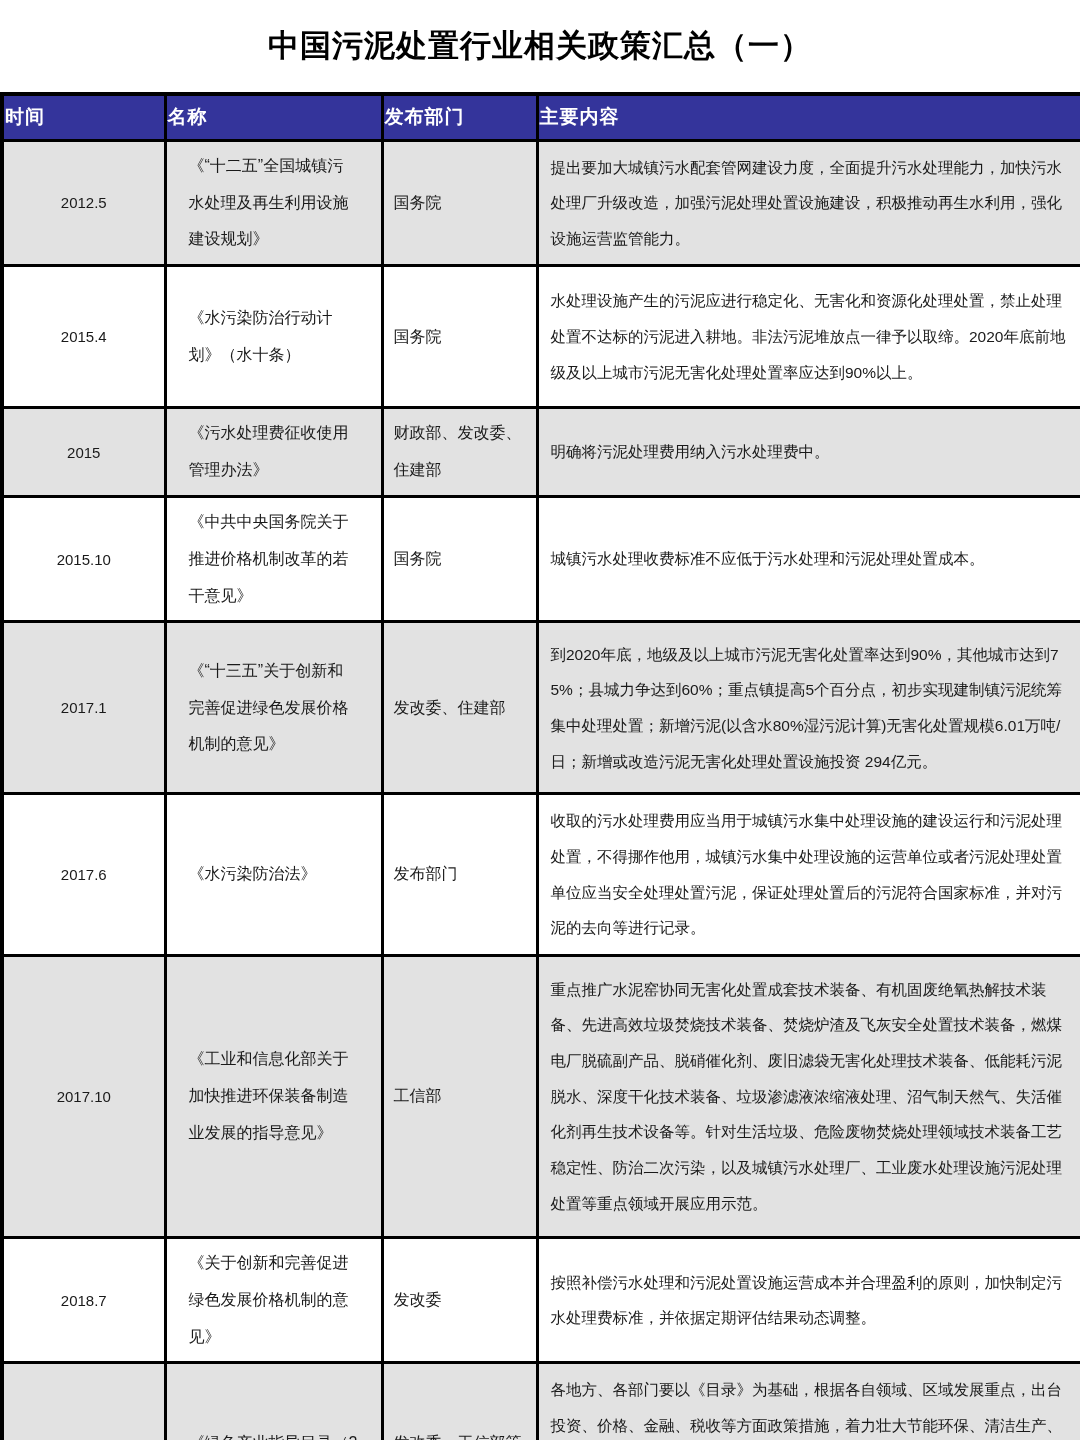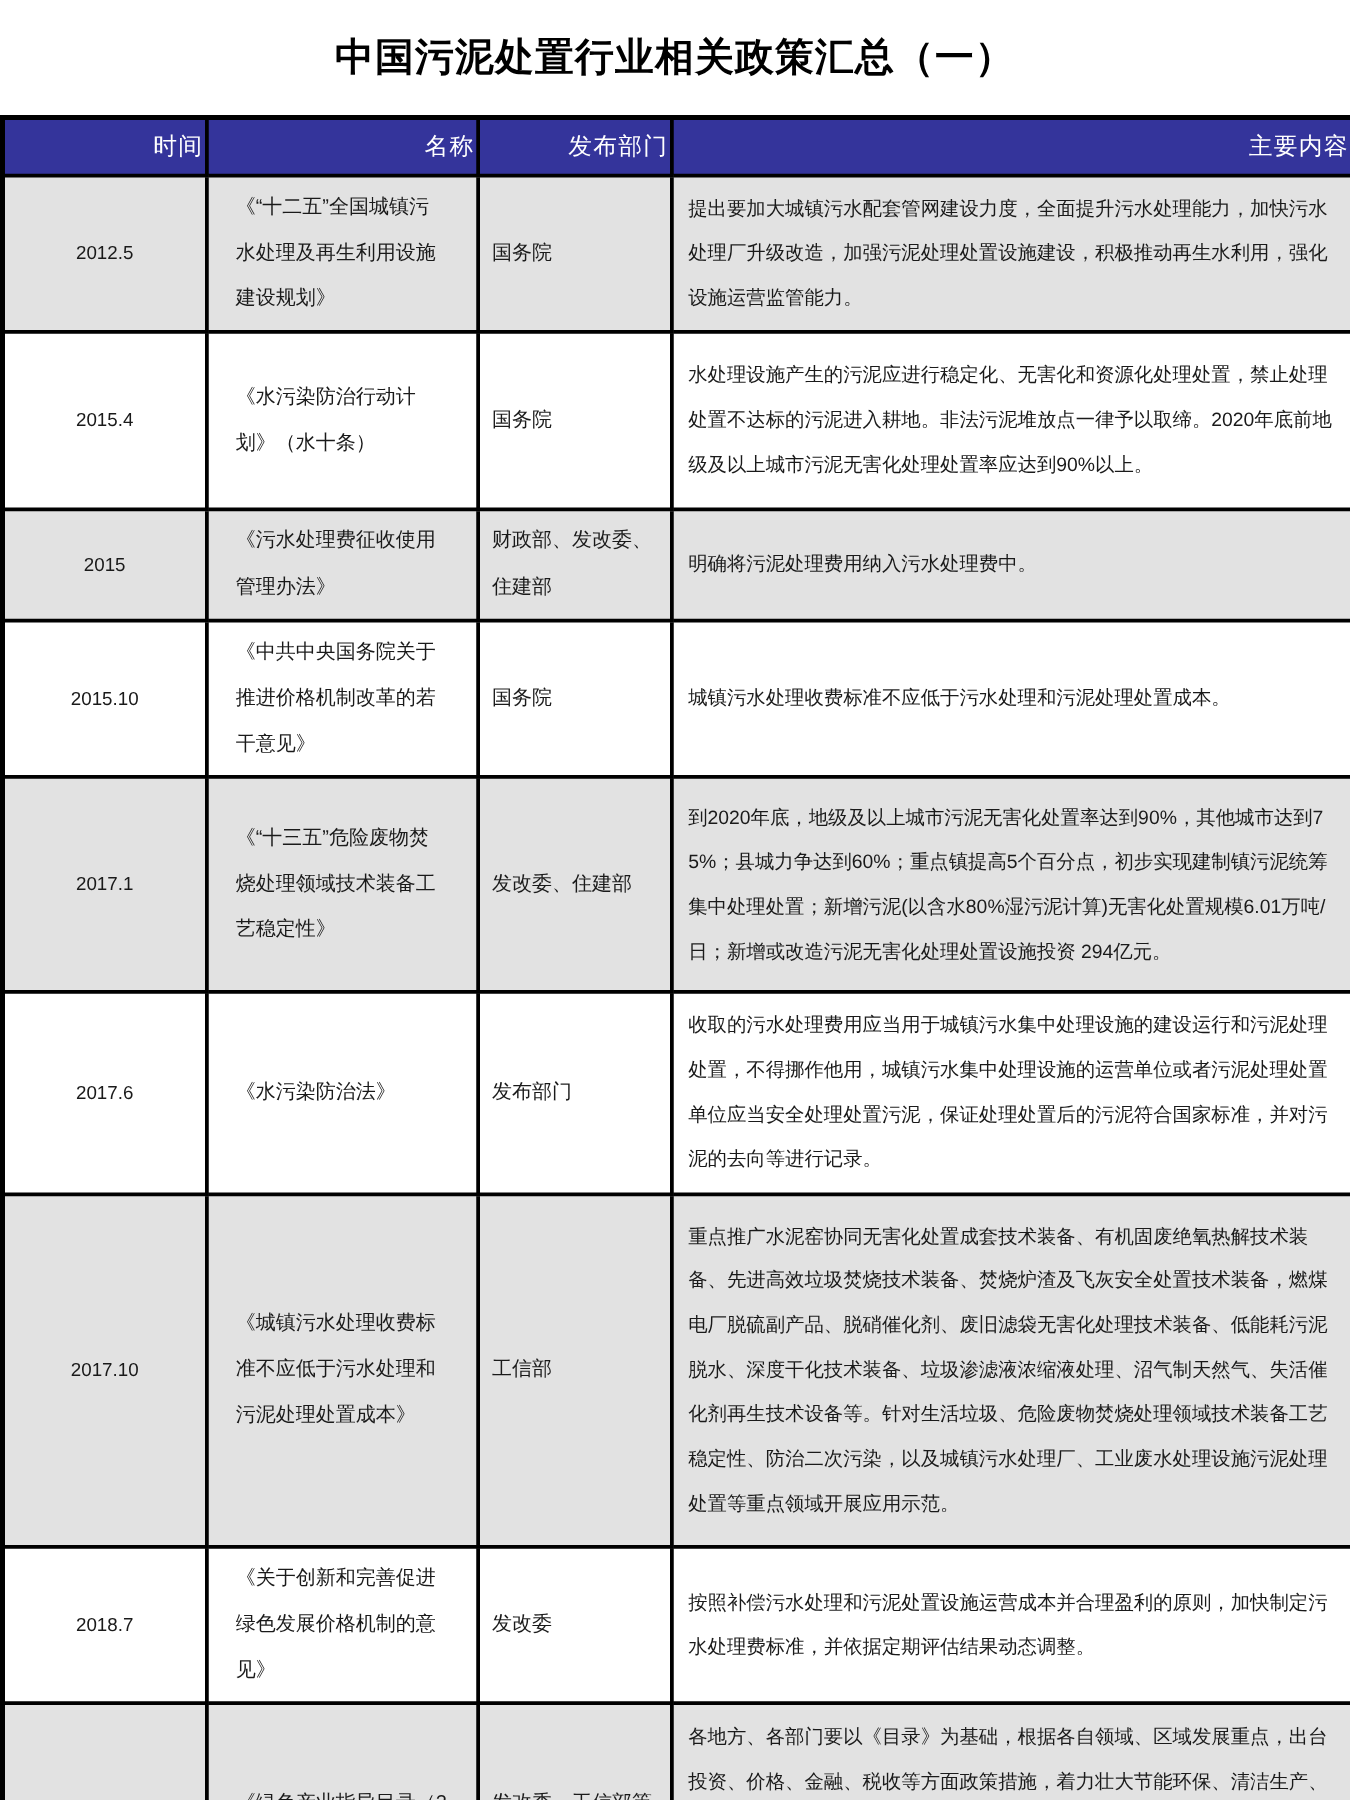--- a/index.html
+++ b/index.html
@@ -46,22 +46,22 @@
   th,td{
     border:3px solid var(--border);
     vertical-align:middle;
     word-break:break-all;
   }
   thead tr{height:46px;}
   th{
     background:var(--header-bg);
     color:var(--header-text);
     font-size:19px;
-    font-weight:400;
-    text-align:right;
+    font-weight:700;
+    text-align:left;
     letter-spacing:1px;
   }
   tbody tr.odd td{background:var(--row-alt-bg);}
   tbody tr.even td{background:var(--row-bg);}
   td.c-time{
     text-align:center;
     font-size:15px;
     padding:4px;
   }
   td.c-name{
@@ -134,33 +134,33 @@
       <td class="c-content">明确将污泥处理费用纳入污水处理费中。</td>
     </tr>
     <tr class="even r4">
       <td class="c-time">2015.10</td>
       <td class="c-name">《中共中央国务院关于推进价格机制改革的若干意见》</td>
       <td class="c-dept">国务院</td>
       <td class="c-content">城镇污水处理收费标准不应低于污水处理和污泥处理处置成本。</td>
     </tr>
     <tr class="odd r5">
       <td class="c-time">2017.1</td>
-      <td class="c-name">《“十三五”危险废物焚烧处理领域技术装备工艺稳定性》</td>
+      <td class="c-name">《“十三五”关于创新和完善促进绿色发展价格机制的意见》</td>
       <td class="c-dept">发改委、住建部</td>
       <td class="c-content">到2020年底，地级及以上城市污泥无害化处置率达到90%，其他城市达到75%；县城力争达到60%；重点镇提高5个百分点，初步实现建制镇污泥统筹集中处理处置；新增污泥(以含水80%湿污泥计算)无害化处置规模6.01万吨/日；新增或改造污泥无害化处理处置设施投资 294亿元。</td>
     </tr>
     <tr class="even r6">
       <td class="c-time">2017.6</td>
       <td class="c-name">《水污染防治法》</td>
       <td class="c-dept">发布部门</td>
       <td class="c-content">收取的污水处理费用应当用于城镇污水集中处理设施的建设运行和污泥处理处置，不得挪作他用，城镇污水集中处理设施的运营单位或者污泥处理处置单位应当安全处理处置污泥，保证处理处置后的污泥符合国家标准，并对污泥的去向等进行记录。</td>
     </tr>
     <tr class="odd r7">
       <td class="c-time">2017.10</td>
-      <td class="c-name">《城镇污水处理收费标准不应低于污水处理和污泥处理处置成本》</td>
+      <td class="c-name">《工业和信息化部关于加快推进环保装备制造业发展的指导意见》</td>
       <td class="c-dept">工信部</td>
       <td class="c-content">重点推广水泥窑协同无害化处置成套技术装备、有机固废绝氧热解技术装备、先进高效垃圾焚烧技术装备、焚烧炉渣及飞灰安全处置技术装备，燃煤电厂脱硫副产品、脱硝催化剂、废旧滤袋无害化处理技术装备、低能耗污泥脱水、深度干化技术装备、垃圾渗滤液浓缩液处理、沼气制天然气、失活催化剂再生技术设备等。针对生活垃圾、危险废物焚烧处理领域技术装备工艺稳定性、防治二次污染，以及城镇污水处理厂、工业废水处理设施污泥处理处置等重点领域开展应用示范。</td>
     </tr>
     <tr class="even r8">
       <td class="c-time">2018.7</td>
       <td class="c-name">《关于创新和完善促进绿色发展价格机制的意见》</td>
       <td class="c-dept">发改委</td>
       <td class="c-content">按照补偿污水处理和污泥处置设施运营成本并合理盈利的原则，加快制定污水处理费标准，并依据定期评估结果动态调整。</td>
     </tr>
     <tr class="odd r9">

